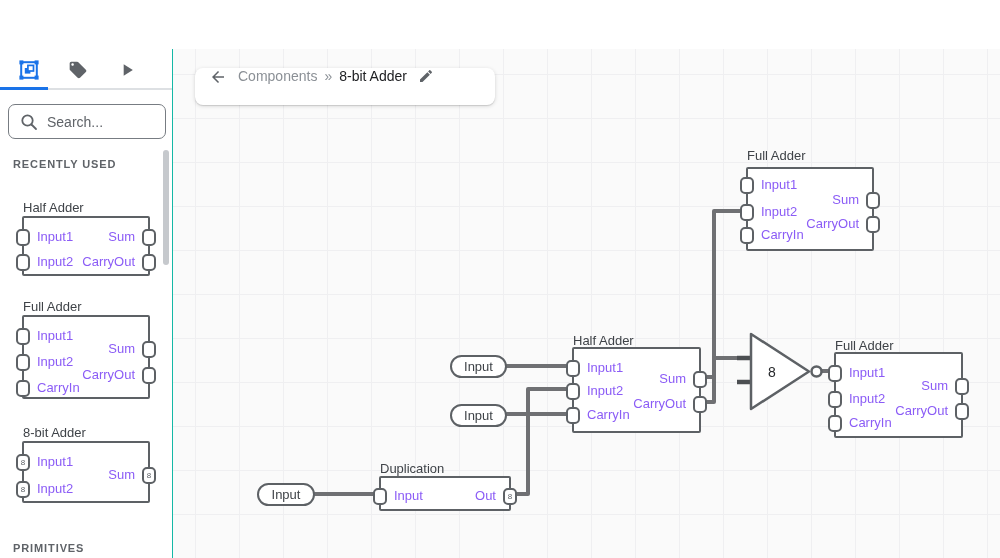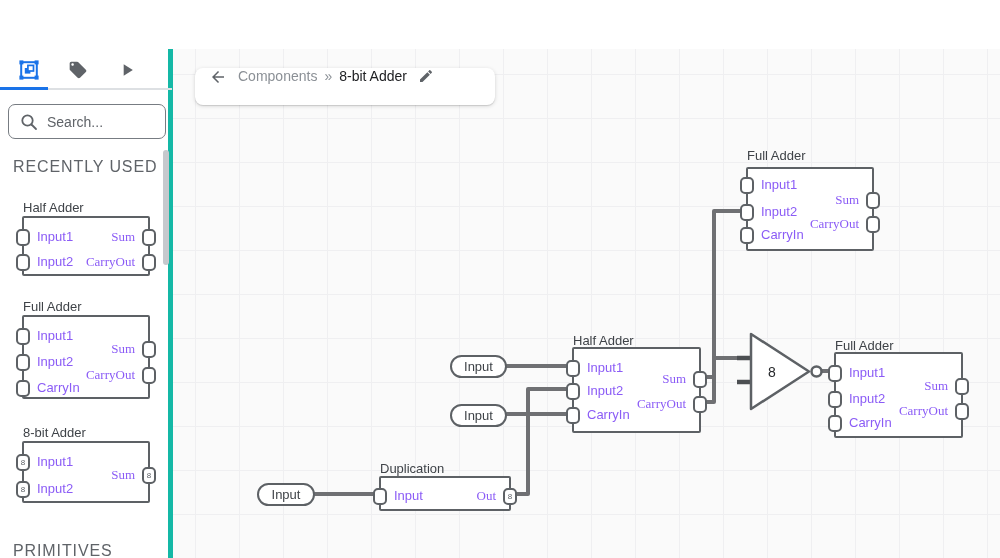--- a/index.html
+++ b/index.html
@@ -7,42 +7,42 @@
     font-family:"Liberation Sans", sans-serif; }
   #app { position:relative; width:1000px; height:558px; background:#fff; }
 
   
   #header { position:absolute; left:0; top:0; width:1000px; height:49px; background:#fff;
     border-bottom:1px solid #e0e2e6; display:flex; align-items:center; }
   #header .title { margin-left:20px; font-size:17px; color:#1f2023; letter-spacing:.2px; }
 
   
   #sidebar { position:absolute; left:0; top:49px; width:173px; height:509px; background:#fff;
-    border-right:5px solid #14b8a6; }
+    border-right:1px solid #14b8a6; }
   #tabbar { position:absolute; left:0; top:0; width:172px; height:41px; border-bottom:2px solid #dde0e3; }
   .tab { position:absolute; top:0; width:57px; height:41px; display:flex; align-items:center; justify-content:center; cursor:pointer; }
   #tab-underline { position:absolute; left:0; top:38px; width:48px; height:3px; background:#1a73e8; }
   #searchbox { position:absolute; left:8px; top:55px; width:158px; height:35px; border:1.5px solid #777c82;
     border-radius:7px; background:#fff; display:flex; align-items:center; }
   #searchbox svg { margin-left:11px; }
   #searchbox input { border:none; outline:none; width:110px; margin-left:9px; font-size:14px;
     color:#3c4043; font-family:"Liberation Sans",sans-serif; background:transparent; }
   #searchbox input::placeholder { color:#5f6368; opacity:1; }
-  .section-label { position:absolute; left:13px; font-size:16px; color:#5f6368; letter-spacing:.9px; font-weight:400; }
+  .section-label { position:absolute; left:13px; font-size:11px; color:#5f6368; letter-spacing:.9px; font-weight:700; }
   .scroll-thumb { position:absolute; left:163px; top:101px; width:6px; height:115px; background:#c6c9cd; border-radius:3px; }
 
   
   .node { position:absolute; background:#fff; border:2px solid #5d6165; border-radius:2px; }
   .node-title { position:absolute; font-size:13px; color:#3f4348; white-space:nowrap; height:16px; line-height:16px; }
   .nt { top:-19px; left:0px; }
   .port { position:absolute; width:14px; height:17px; background:#fff; border:2.5px solid #5d6165;
     border-radius:5px; display:flex; align-items:center; justify-content:center; }
   .port .pw { font-size:8px; color:#5f6368; line-height:1; }
   .plabel { position:absolute; font-size:13px; color:#8b5cf6; white-space:nowrap; height:17px; line-height:17px; }
-  .pl { left:13px; } .pr { right:13px;font-family:Liberation Serif, serif; }
+  .pl { left:13px; } .pr { right:13px; }
 
   
   #canvas { position:absolute; left:173px; top:49px; width:827px; height:509px;
     background-color:#fafafa;
     background-image:linear-gradient(to right,#efeff1 1px,transparent 1px),
                      linear-gradient(to bottom,#efeff1 1px,transparent 1px);
     background-size:44px 44px; background-position:22px 25px; }
   #wires { position:absolute; left:0; top:0; z-index:1; }
   #canvas .node, #canvas .pill { z-index:2; }
   .pill { position:absolute; background:#fff; border:2.5px solid #5d6165; border-radius:13px;

